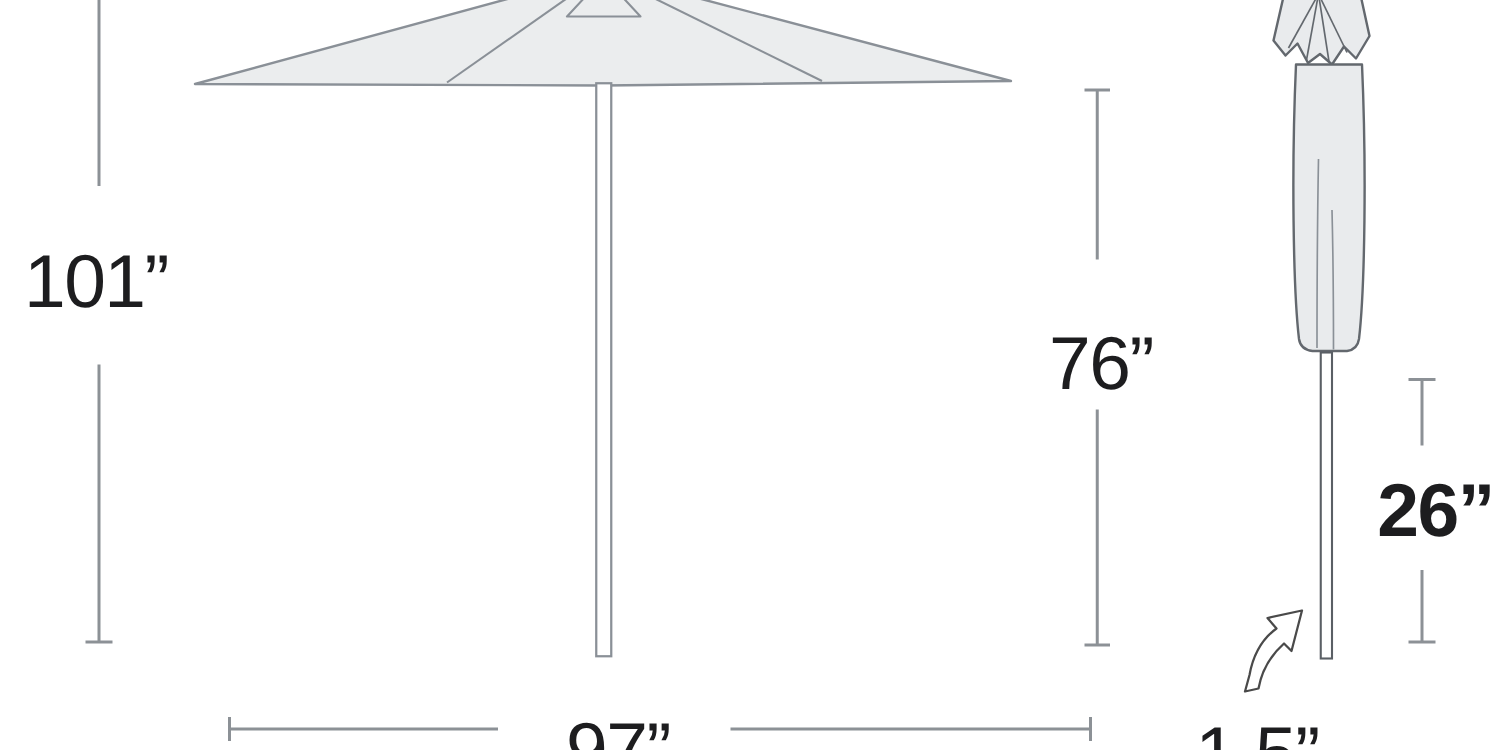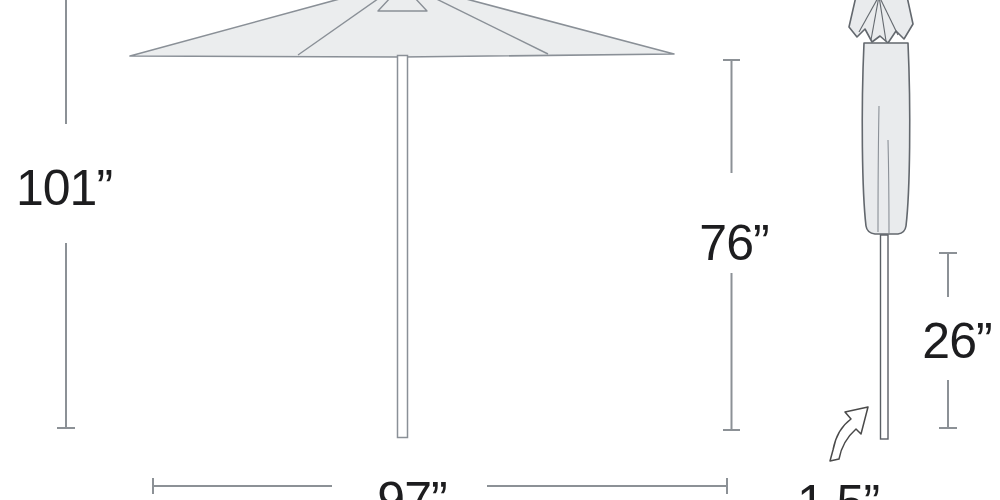--- a/index.html
+++ b/index.html
@@ -26,21 +26,21 @@
     transform: translate(-50%, -50%);
     font-family: "Liberation Sans", sans-serif;
     font-size: 50px;
     letter-spacing: -1px;
     color: #1d1d1f;
     white-space: nowrap;
     line-height: 1.1;
   }
   .lbl-total-height  { left: 64px;  top: 188px; }
   .lbl-pole-height   { left: 734px; top: 226px; margin-top: 17px; }
-  .lbl-closed-height { left: 957px; top: 341px; }
+  .lbl-closed-height { left: 957px; top: 341px; font-weight: bold; }
   .lbl-width         { left: 412px; top: 500px; }
   .lbl-diameter      { left: 838px; top: 503px; }
 </style>
 </head>
 <body>
 
 <div class="stage">
 
   <svg width="1000" height="500" viewBox="0 0 1000 500">
 

